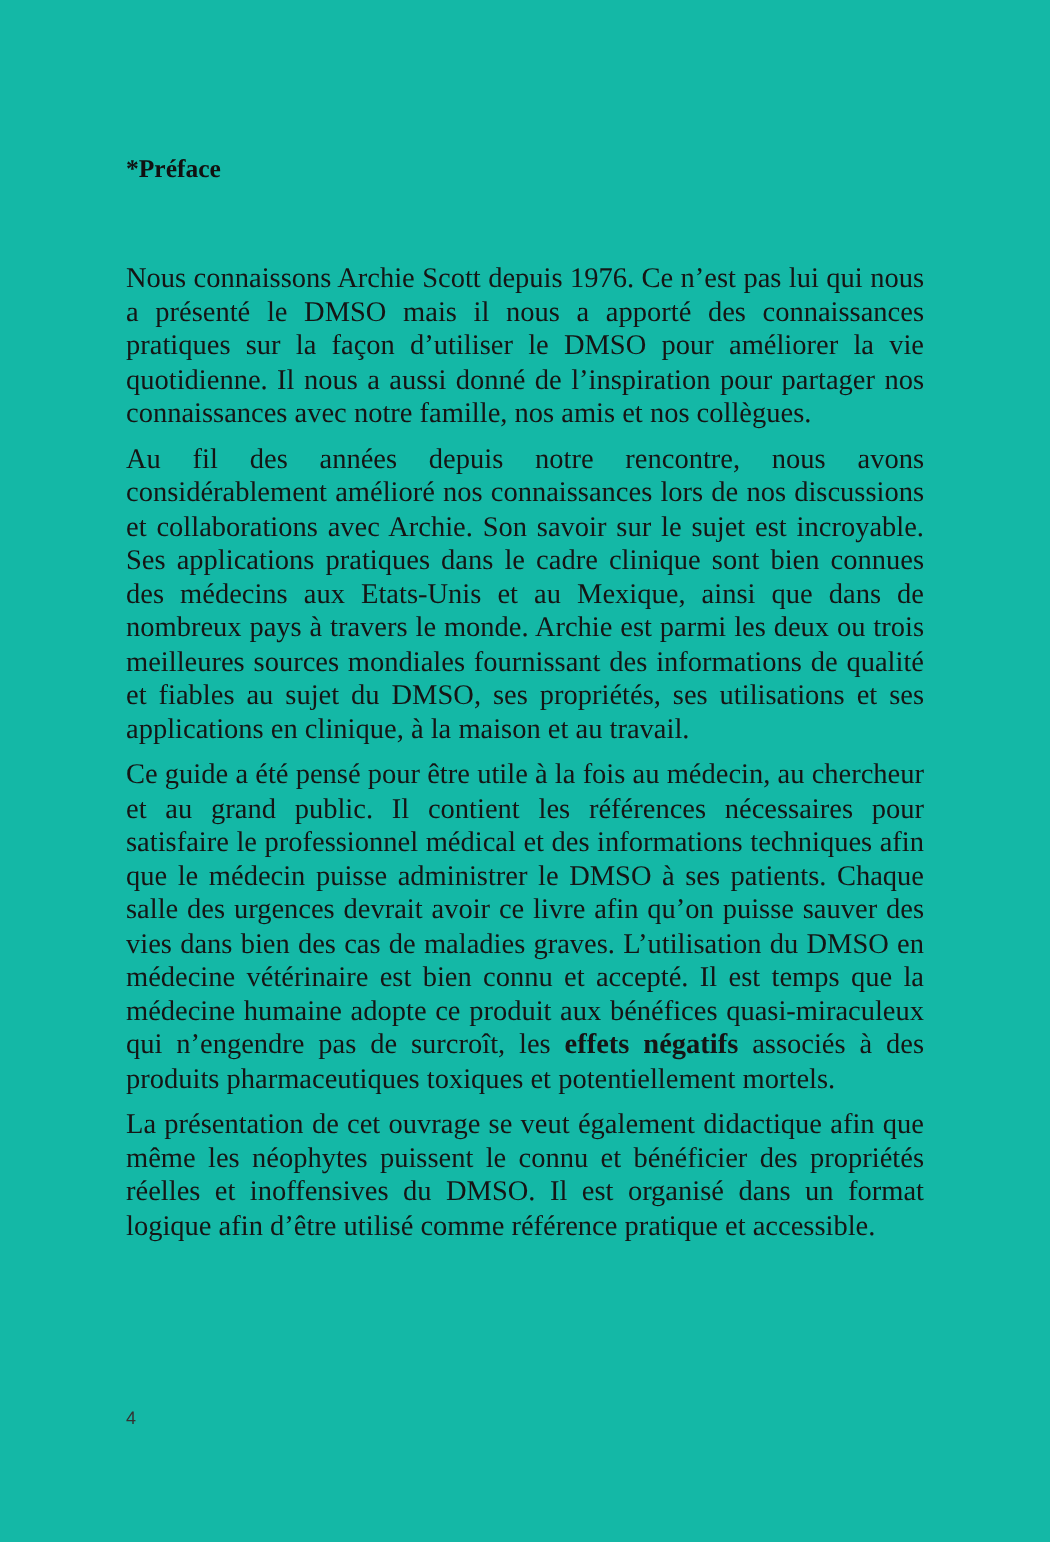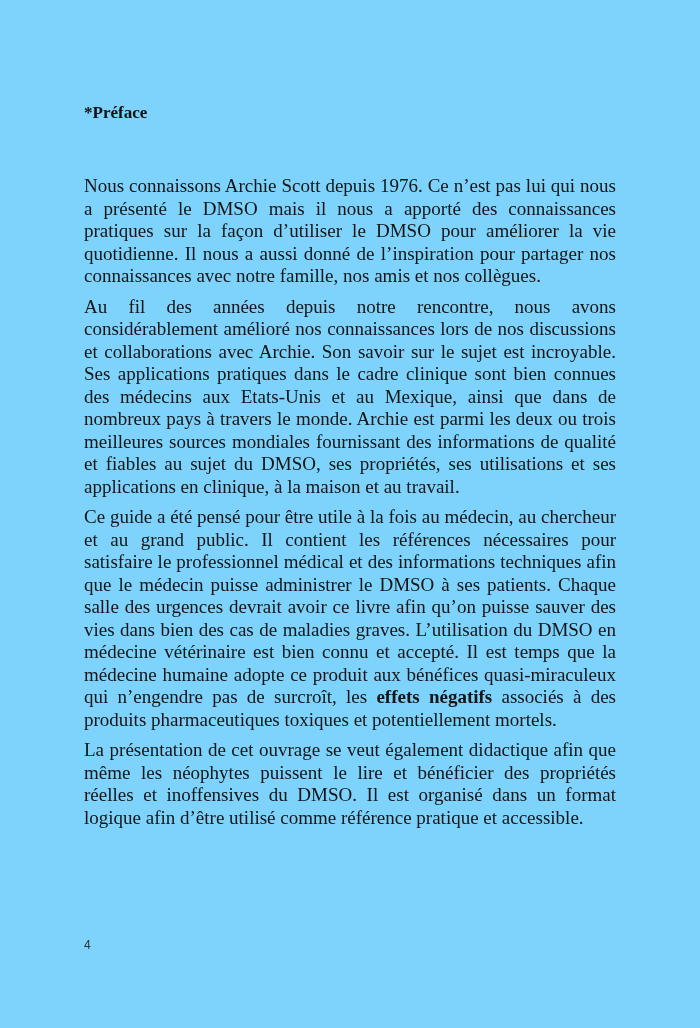--- a/index.html
+++ b/index.html
@@ -1,19 +1,19 @@
 <!DOCTYPE html>
 <html><head>
   <meta charset="utf-8">
   <style>
     html, body { margin: 0; padding: 0; background: #ffffff; }
     body { width: 700px; height: 1028px; position: relative; overflow: hidden; }
     .page {
       position: absolute; left: 0; top: 0; width: 700px; height: 1028px;
-      background: #7dd3fc; color: #111111;
+      background: #14b8a6; color: #111111;
     }
     .title {
       position: absolute; left: 84px; top: 103px;
       font-family: "Liberation Serif", serif; font-weight: bold;
       font-size: 17px; margin: 0; color: #111111;
     }
     .body-text {
       position: absolute; left: 84px; top: 175px; width: 532px;
     }
     .body-text p {
@@ -31,17 +31,17 @@
 </head>
 <body>
 
 <div class="page">
   <h1 class="title">*Préface</h1>
 
   <div class="body-text">
     <p>Nous connaissons Archie Scott depuis 1976. Ce n’est pas lui qui nous a présenté le DMSO mais il nous a apporté des connaissances pratiques sur la façon d’utiliser le DMSO pour améliorer la vie quotidienne. Il nous a aussi donné de l’inspiration pour partager nos connaissances avec notre famille, nos amis  et nos collègues.</p>
     <p>Au fil des années  depuis notre rencontre, nous avons considérablement amélioré nos connaissances lors de nos discussions et collaborations avec Archie. Son savoir sur le sujet est incroyable. Ses applications pratiques  dans le cadre clinique sont bien connues des médecins aux Etats-Unis et au Mexique, ainsi que dans de nombreux pays à travers le monde. Archie est parmi les deux ou trois  meilleures sources  mondiales fournissant des informations de qualité et fiables au sujet du DMSO, ses propriétés, ses utilisations et ses applications en clinique, à la maison et au travail.</p>
     <p><span>Ce guide a été pensé pour être utile à la fois  au médecin, au chercheur et au grand public. Il contient les références nécessaires pour satisfaire le professionnel médical et des informations techniques afin que le médecin puisse administrer le DMSO à ses patients. Chaque salle des urgences devrait avoir ce livre afin qu’on puisse sauver des vies dans bien des cas de maladies graves. L’utilisation du DMSO en médecine vétérinaire est bien connu et accepté. Il est temps que la médecine humaine adopte ce produit aux bénéfices quasi-miraculeux qui n’engendre  pas de surcroît,  les </span><b>effets négatifs</b><span> associés à des produits pharmaceutiques toxiques et potentiellement mortels.</span></p>
-    <p>La présentation de cet ouvrage se veut également didactique afin que même  les néophytes puissent le lire et bénéficier des propriétés réelles  et inoffensives du DMSO. Il est organisé dans un format logique afin d’être utilisé comme référence pratique et accessible.</p>
+    <p>La présentation de cet ouvrage se veut également didactique afin que même  les néophytes puissent le connu et bénéficier des propriétés réelles  et inoffensives du DMSO. Il est organisé dans un format logique afin d’être utilisé comme référence pratique et accessible.</p>
   </div>
 
   <div class="page-number">4</div>
 </div>
 
 </body></html>

